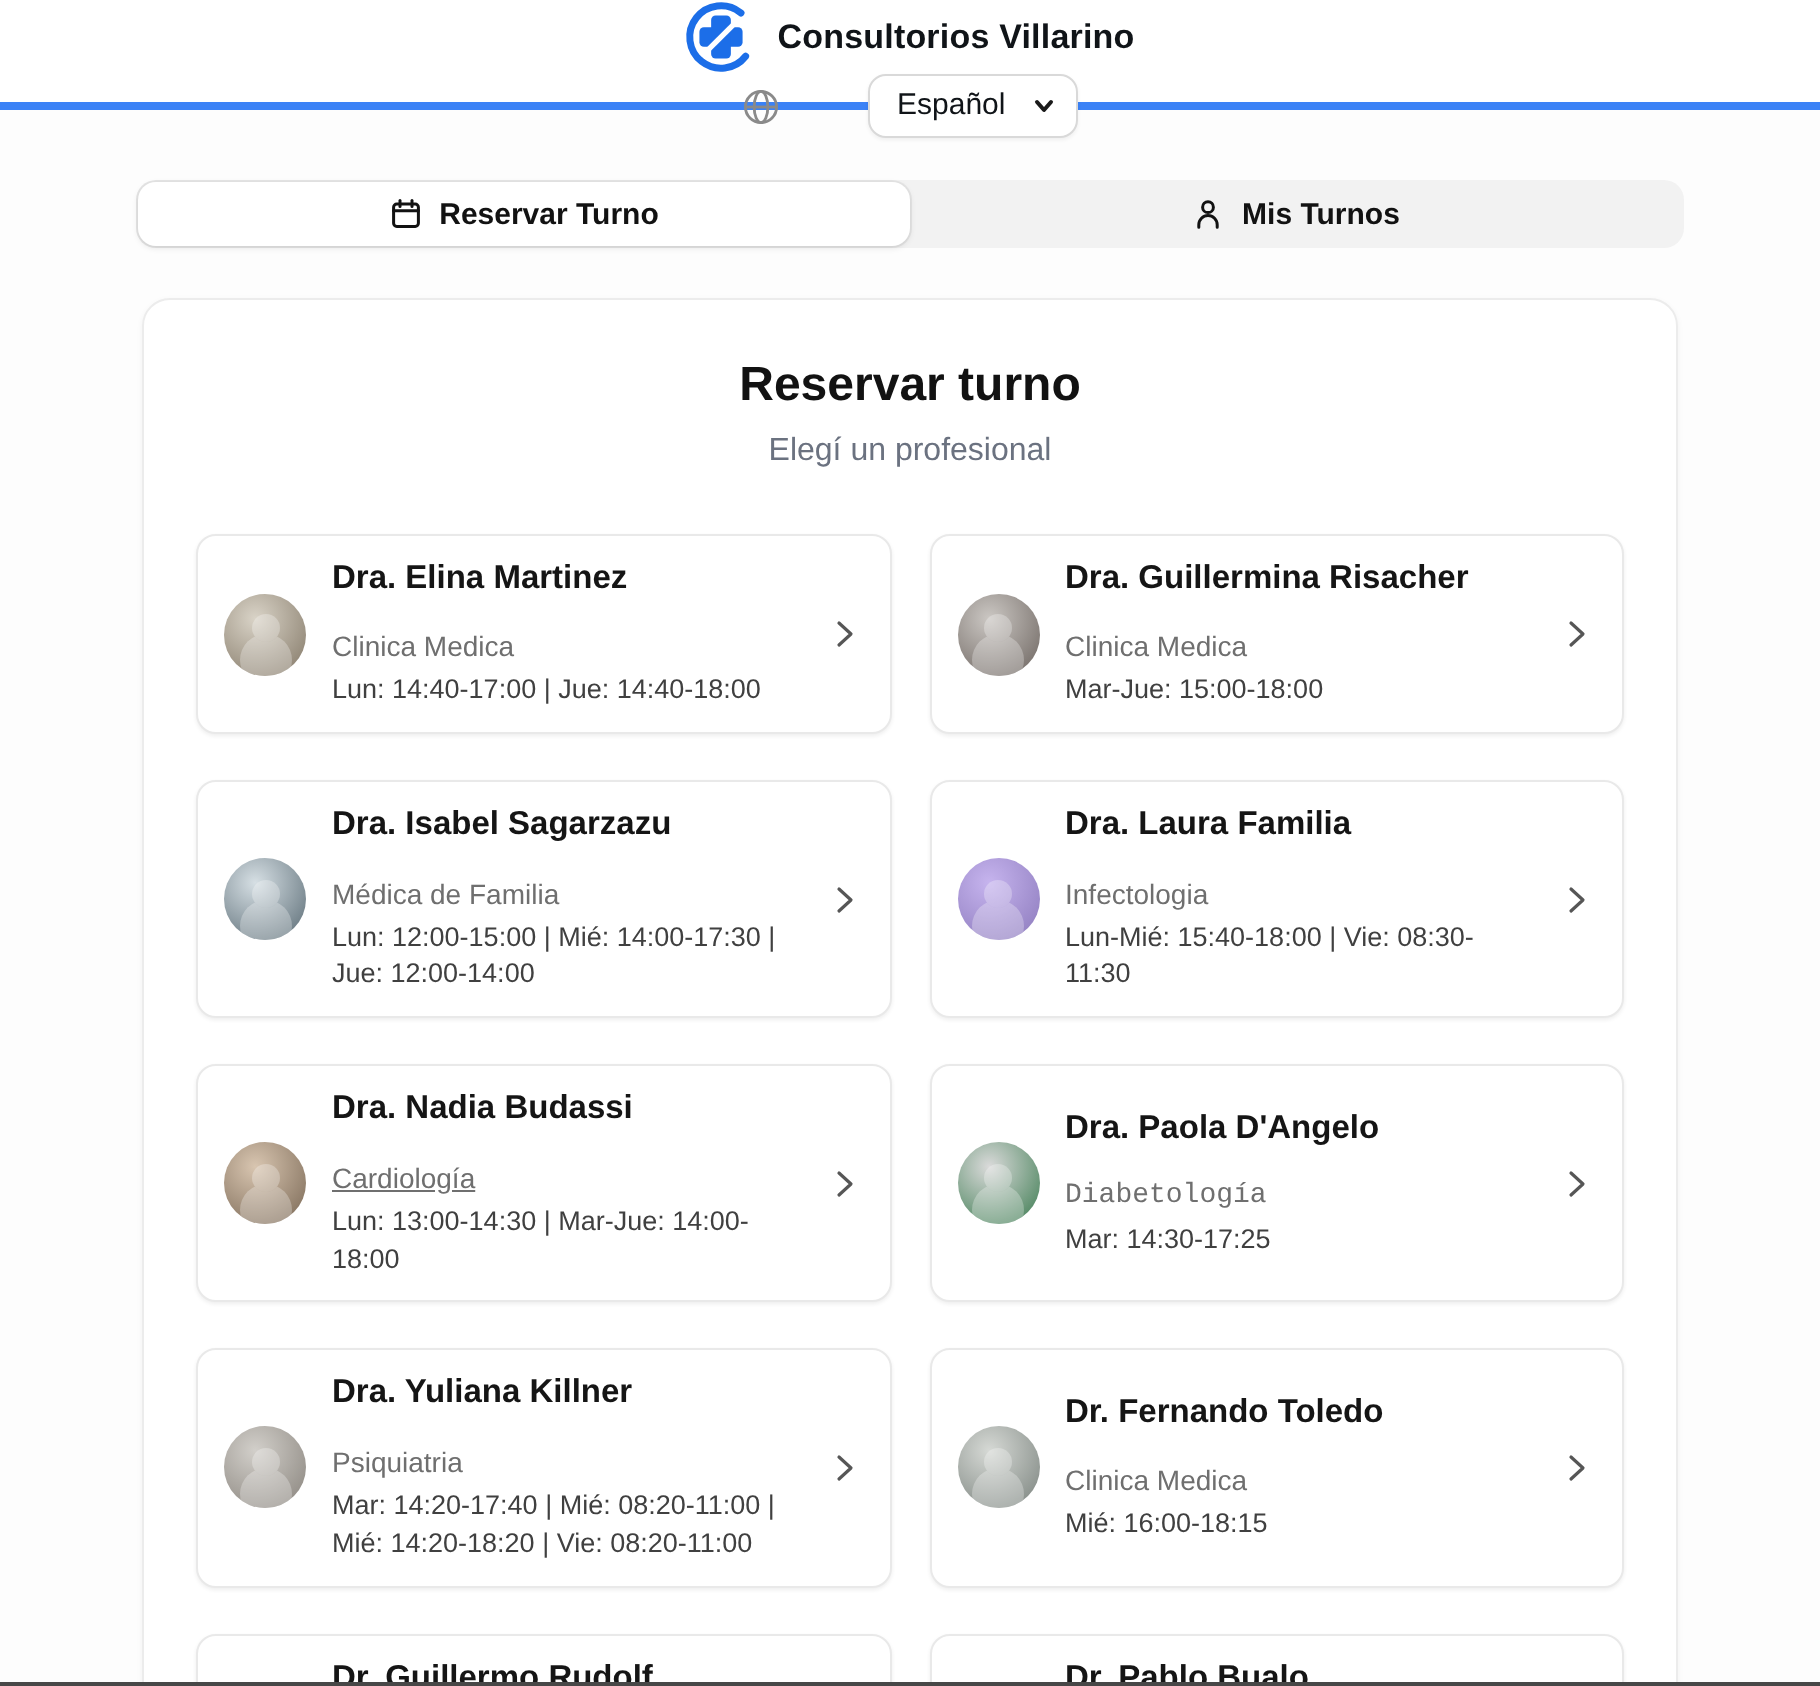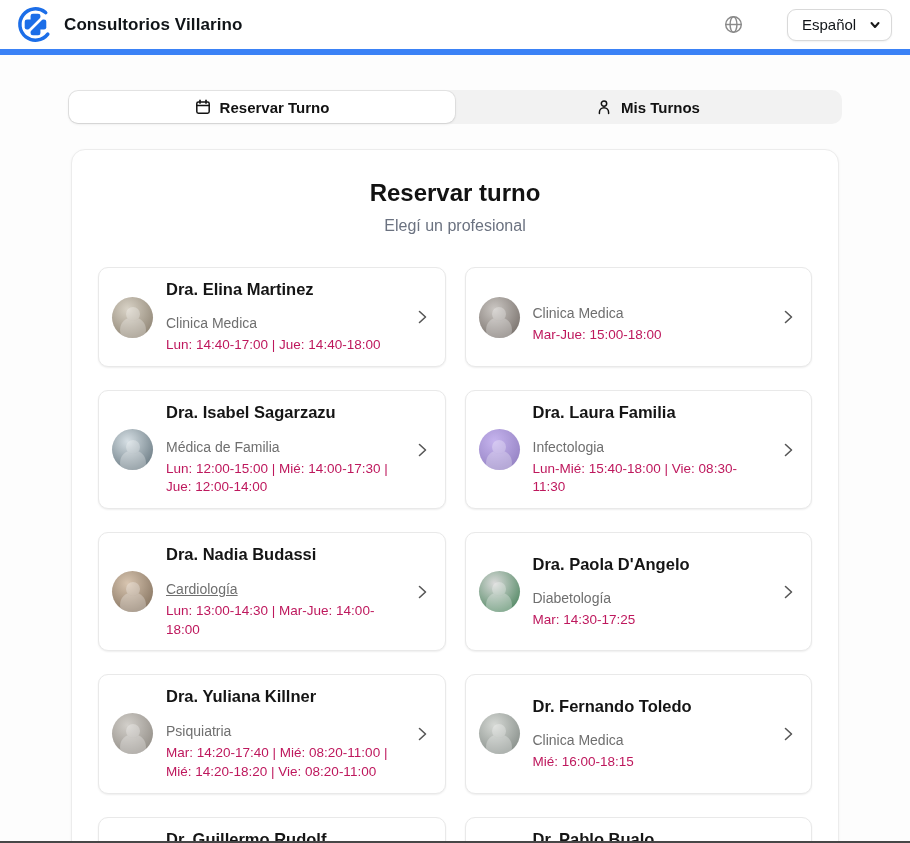--- a/index.html
+++ b/index.html
@@ -8,25 +8,26 @@
     font-family: "Liberation Sans", sans-serif;
     background: #fdfdfd;
     color: #161616;
     position: relative;
   }
 
   
   .app-header {
     height: 55px;
     background: #ffffff;
-    border-bottom: 6px solid #3b82f6;
+    border-bottom: 4px solid #3b82f6;
     display: flex;
     align-items: center;
     justify-content: space-between;
     padding: 0 18px 0 17px;
+    flex-direction: column;
   }
   .brand { display: flex; align-items: center; gap: 10px; }
   .brand-title { font-size: 17px; font-weight: 700; color: #101418; letter-spacing: .1px; }
   .header-right { display: flex; align-items: center; gap: 16px; }
   .select-wrap { position: relative; padding-left: 28px; }
   .lang-select {
     appearance: none;
     -webkit-appearance: none;
     font-family: "Liberation Sans", sans-serif;
     font-size: 15px;
@@ -118,21 +119,21 @@
     position: absolute; left: 50%; top: 26%;
     width: 14px; height: 14px;
     transform: translateX(-50%);
     border-radius: 50%;
     background: rgba(255,255,255,0.28);
     box-shadow: 0 16px 0 6px rgba(255,255,255,0.28);
   }
   .doctor-info { flex: 1; min-width: 0; }
   .doctor-name { font-size: 16.5px; font-weight: 700; color: #151515; line-height: 1.3; }
   .doctor-specialty { font-size: 14px; color: #6f6f6f; margin-top: 14px; line-height: 1.35; }
-  .doctor-schedule { font-size: 13.5px; color: #be185d; margin-top: 3px; line-height: 1.4; }
+  .doctor-schedule { font-size: 13.5px; color: #404040; margin-top: 3px; line-height: 1.4; }
   .chevron { display: flex; flex: 0 0 auto; }
 
   
   .bottom-edge {
     position: absolute; left: 0; bottom: 0;
     width: 100%; height: 2px;
     background: #474747;
     z-index: 5;
   }
 </style>
@@ -208,20 +209,21 @@
     <span class="chevron">
       <svg width="18" height="18" viewBox="0 0 18 18" fill="none" stroke="#565656" stroke-width="1.6" stroke-linecap="round" stroke-linejoin="round">
         <polyline points="6.5,3.5 12.5,9 6.5,14.5"></polyline>
       </svg>
     </span>
   </div>
 
   <div class="doctor-card">
     <span class="doctor-avatar" style="background: radial-gradient(circle at 38% 30%, rgb(203, 199, 195) 0%, rgb(110, 102, 97) 95%);"></span>
     <span class="doctor-info">
+      <span class="doctor-name" style="display:block;">Dra. Guillermina Risacher</span>
       <span class="doctor-specialty" style="display:block;">Clinica Medica</span>
       <span class="doctor-schedule" style="display:block;">Mar-Jue: 15:00-18:00</span>
     </span>
     <span class="chevron">
       <svg width="18" height="18" viewBox="0 0 18 18" fill="none" stroke="#565656" stroke-width="1.6" stroke-linecap="round" stroke-linejoin="round">
         <polyline points="6.5,3.5 12.5,9 6.5,14.5"></polyline>
       </svg>
     </span>
   </div>
 
@@ -264,21 +266,21 @@
       <svg width="18" height="18" viewBox="0 0 18 18" fill="none" stroke="#565656" stroke-width="1.6" stroke-linecap="round" stroke-linejoin="round">
         <polyline points="6.5,3.5 12.5,9 6.5,14.5"></polyline>
       </svg>
     </span>
   </div>
 
   <div class="doctor-card">
     <span class="doctor-avatar" style="background: radial-gradient(circle at 38% 30%, rgb(218, 218, 218) 0%, rgb(63, 125, 83) 95%);"></span>
     <span class="doctor-info">
       <span class="doctor-name" style="display:block;">Dra. Paola D'Angelo</span>
-      <span class="doctor-specialty" style="display:block;">Diabetología</span>
+      <span class="doctor-specialty" style="display:block;font-family:Liberation Mono, monospace;">Diabetología</span>
       <span class="doctor-schedule" style="display:block;">Mar: 14:30-17:25</span>
     </span>
     <span class="chevron">
       <svg width="18" height="18" viewBox="0 0 18 18" fill="none" stroke="#565656" stroke-width="1.6" stroke-linecap="round" stroke-linejoin="round">
         <polyline points="6.5,3.5 12.5,9 6.5,14.5"></polyline>
       </svg>
     </span>
   </div>
 
   <div class="doctor-card">

